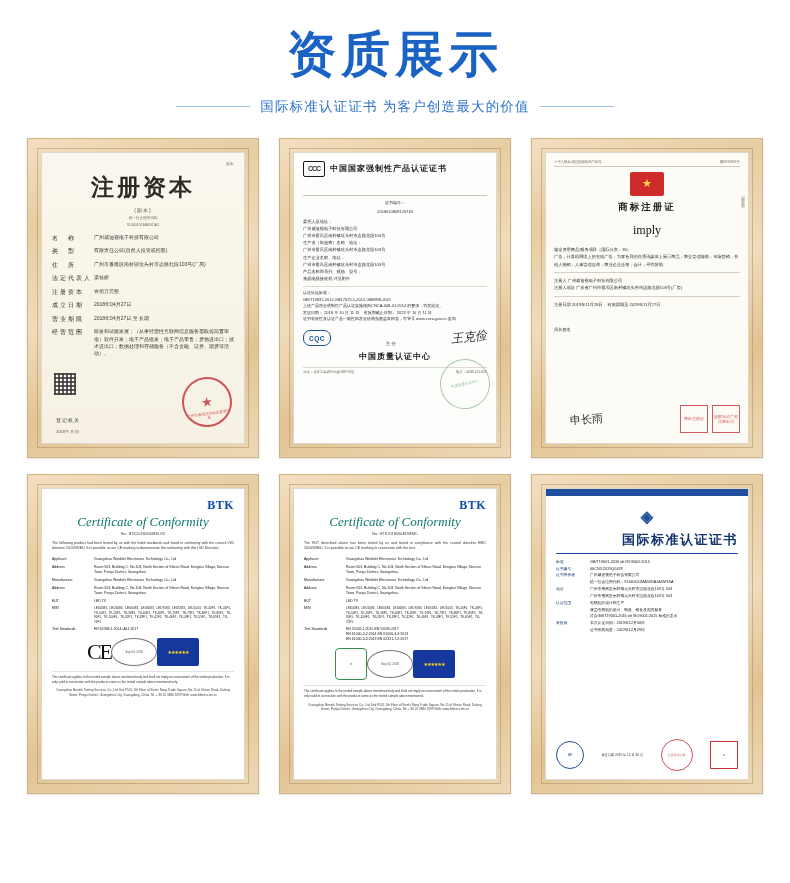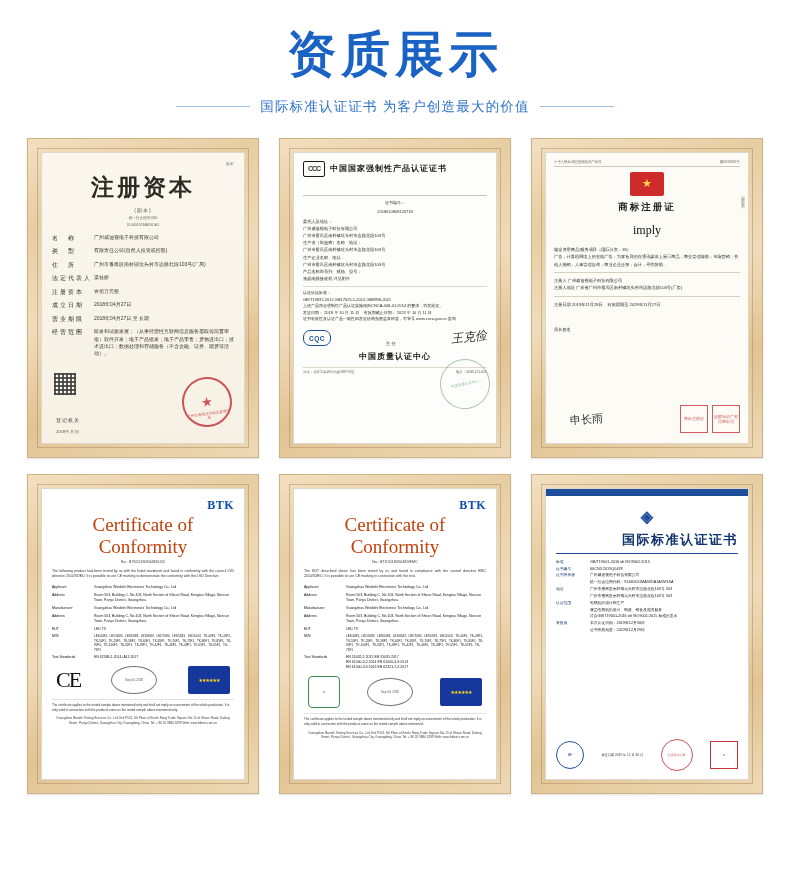--- a/index.html
+++ b/index.html
@@ -195,31 +195,31 @@
     width:26px;height:26px;border:1.6px solid #c4333a;color:#c4333a;
     font-size:4px;display:flex;align-items:center;justify-content:center;text-align:center;opacity:.8;
   }
   .d3 .sig2 { position:absolute; left:24px; bottom:16px; font-family:"Liberation Serif",serif; font-size:11px; color:#2b2b2b; transform:rotate(-4deg);}
 
   
   .dc { background:#ffffff; padding: 9px 10px; }
   .dc .brandrow { display:flex; justify-content:flex-end; }
   .dc .btk { font-size:12px; font-weight:bold; color:#0d4ea8; letter-spacing:.5px; font-family:"Liberation Serif",serif;}
   .dc .ctitle {
-    font-family:"Liberation Serif", serif; 
-    font-size: 19px; color:#c2410c; text-align:center; margin-top:1px;
+    font-family:"Liberation Serif", serif; font-style:italic;
+    font-size: 13px; color:#0f766e; text-align:center; margin-top:1px;
   }
   .dc .cno { text-align:center; font-size:3.8px; color:#444; margin-top:2px;}
   .dc .intro { font-size:3.5px; line-height:1.6; color:#333; margin-top:5px; text-align:justify;}
   .dc .tbl { margin-top:5px; font-size:3.5px; color:#222; }
   .dc .trow { display:flex; gap:4px; margin-bottom:2.5px; line-height:1.5;}
   .dc .tk { width:38px; flex:none; color:#111; }
   .dc .tv { flex:1; }
   .dc .mnlist { font-size:3.1px; line-height:1.45; color:#222; word-spacing:1px;}
-  .dc .marks { display:flex; align-items:center; justify-content:space-between; margin-top:6px; padding:0 4px;}
+  .dc .marks { display:flex; align-items:center; justify-content:center; margin-top:6px; padding:0 4px;}
   .ce-mark { font-family:"Liberation Serif",serif; font-size:22px; letter-spacing:-2px; color:#111;}
   .oval {
     width:44px;height:26px;border:1px solid #777;border-radius:50%;
     display:flex;align-items:center;justify-content:center;font-size:3px;color:#555;text-align:center;
   }
   .eu-flag {
     width:42px;height:28px;background:#16389c;position:relative;border-radius:2px;
     display:flex;align-items:center;justify-content:center;
   }
   .eu-flag .stars { color:#ffd617; font-size:5px; letter-spacing:-1px; }

